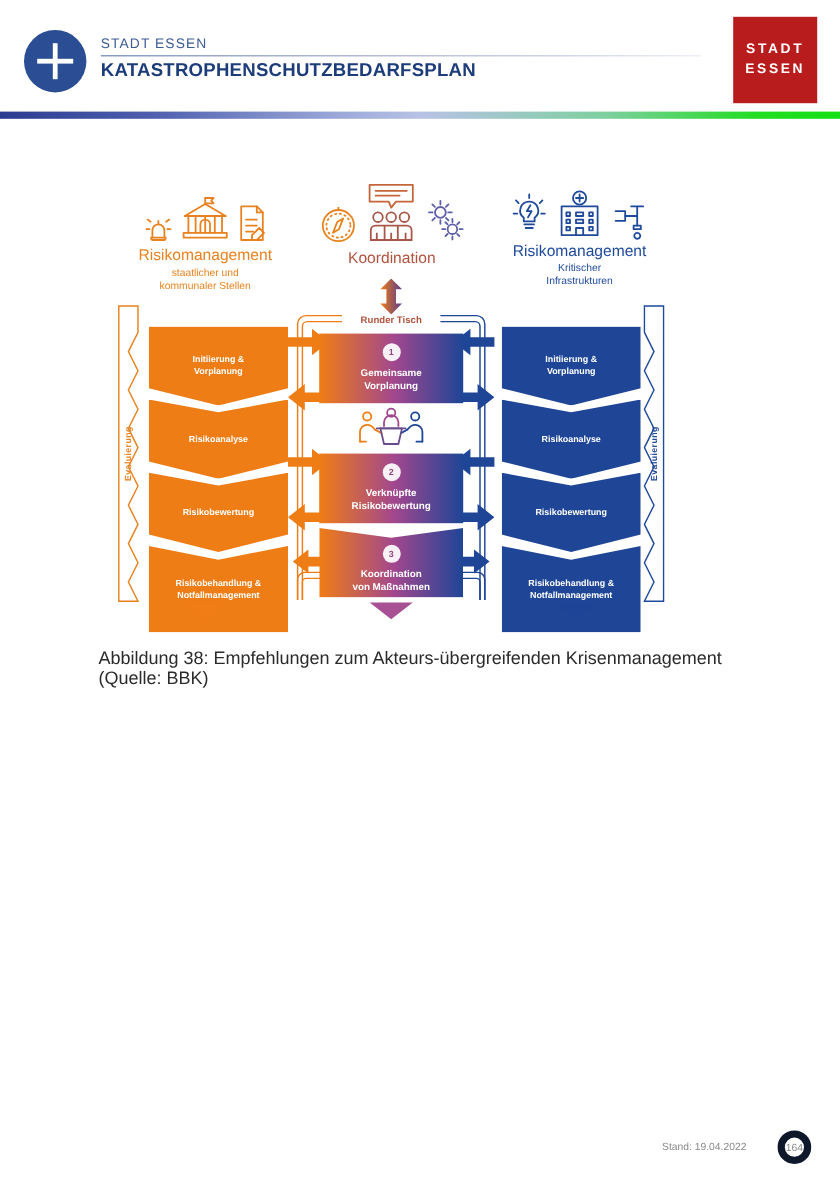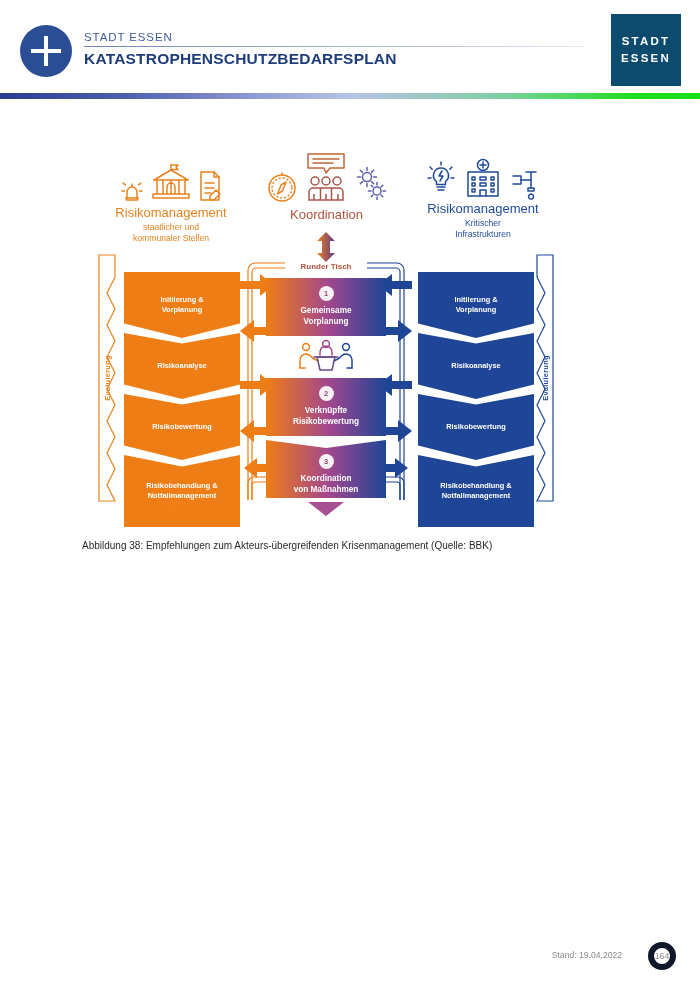--- a/index.html
+++ b/index.html
@@ -37,21 +37,21 @@
     position:absolute; left:84px; top:46px; width:500px; height:1px;
     background:linear-gradient(to right,#6d83b4 0%, #b9c3da 70%, #e7ebf3 100%);
   }
   #header-title {
     position:absolute; left:84px; top:50px;
     font-size:15.5px; font-weight:bold; letter-spacing:.2px;
     color:#1d3c7a;
   }
   #stadt-essen-badge {
     position:absolute; left:611px; top:14px; width:70px; height:72px;
-    background:#0c4a6e; color:#fff;
+    background:#b91c1c; color:#fff;
     display:flex; flex-direction:column; align-items:center; justify-content:center;
     font-size:11.5px; font-weight:bold; letter-spacing:2.2px; line-height:1.5;
   }
   #header-gradient-bar {
     position:absolute; left:0; top:93px; width:700px; height:6px;
     background:linear-gradient(to right,#2b3b8f 0%, #4f5fae 18%, #9aa7d8 40%, #b8c2e6 50%, #7ecfa0 72%, #22dd22 90%, #15e015 100%);
   }
 
   
   #figure-block { position:absolute; left:0; top:150px; width:700px; }
@@ -135,21 +135,21 @@
   
   #bottom-bar {
     position:absolute; left:28px; top:368px; width:414px; height:14px;
     background:linear-gradient(to right,#ef7d15 0%, #a2478e 52%, #1e4596 100%);
     color:#fff; font-size:7.4px; font-weight:bold;
     display:flex; align-items:center; justify-content:center;
   }
 
   #figure-caption {
     position:absolute; left:82px; top:390px; width:540px;
-    font-size:10px; color:#2b2b2b; font-family:"Liberation Sans", sans-serif;
+    font-size:15px; color:#2b2b2b; font-family:"Liberation Sans", sans-serif;
   }
 
   
   #page-footer { position:absolute; left:0; top:940px; width:700px; height:40px; }
   #footer-date {
     position:absolute; right:78px; top:10px;
     font-size:8.6px; color:#8a8a8a;
   }
   #page-number {
     position:absolute; right:24px; top:2px;

